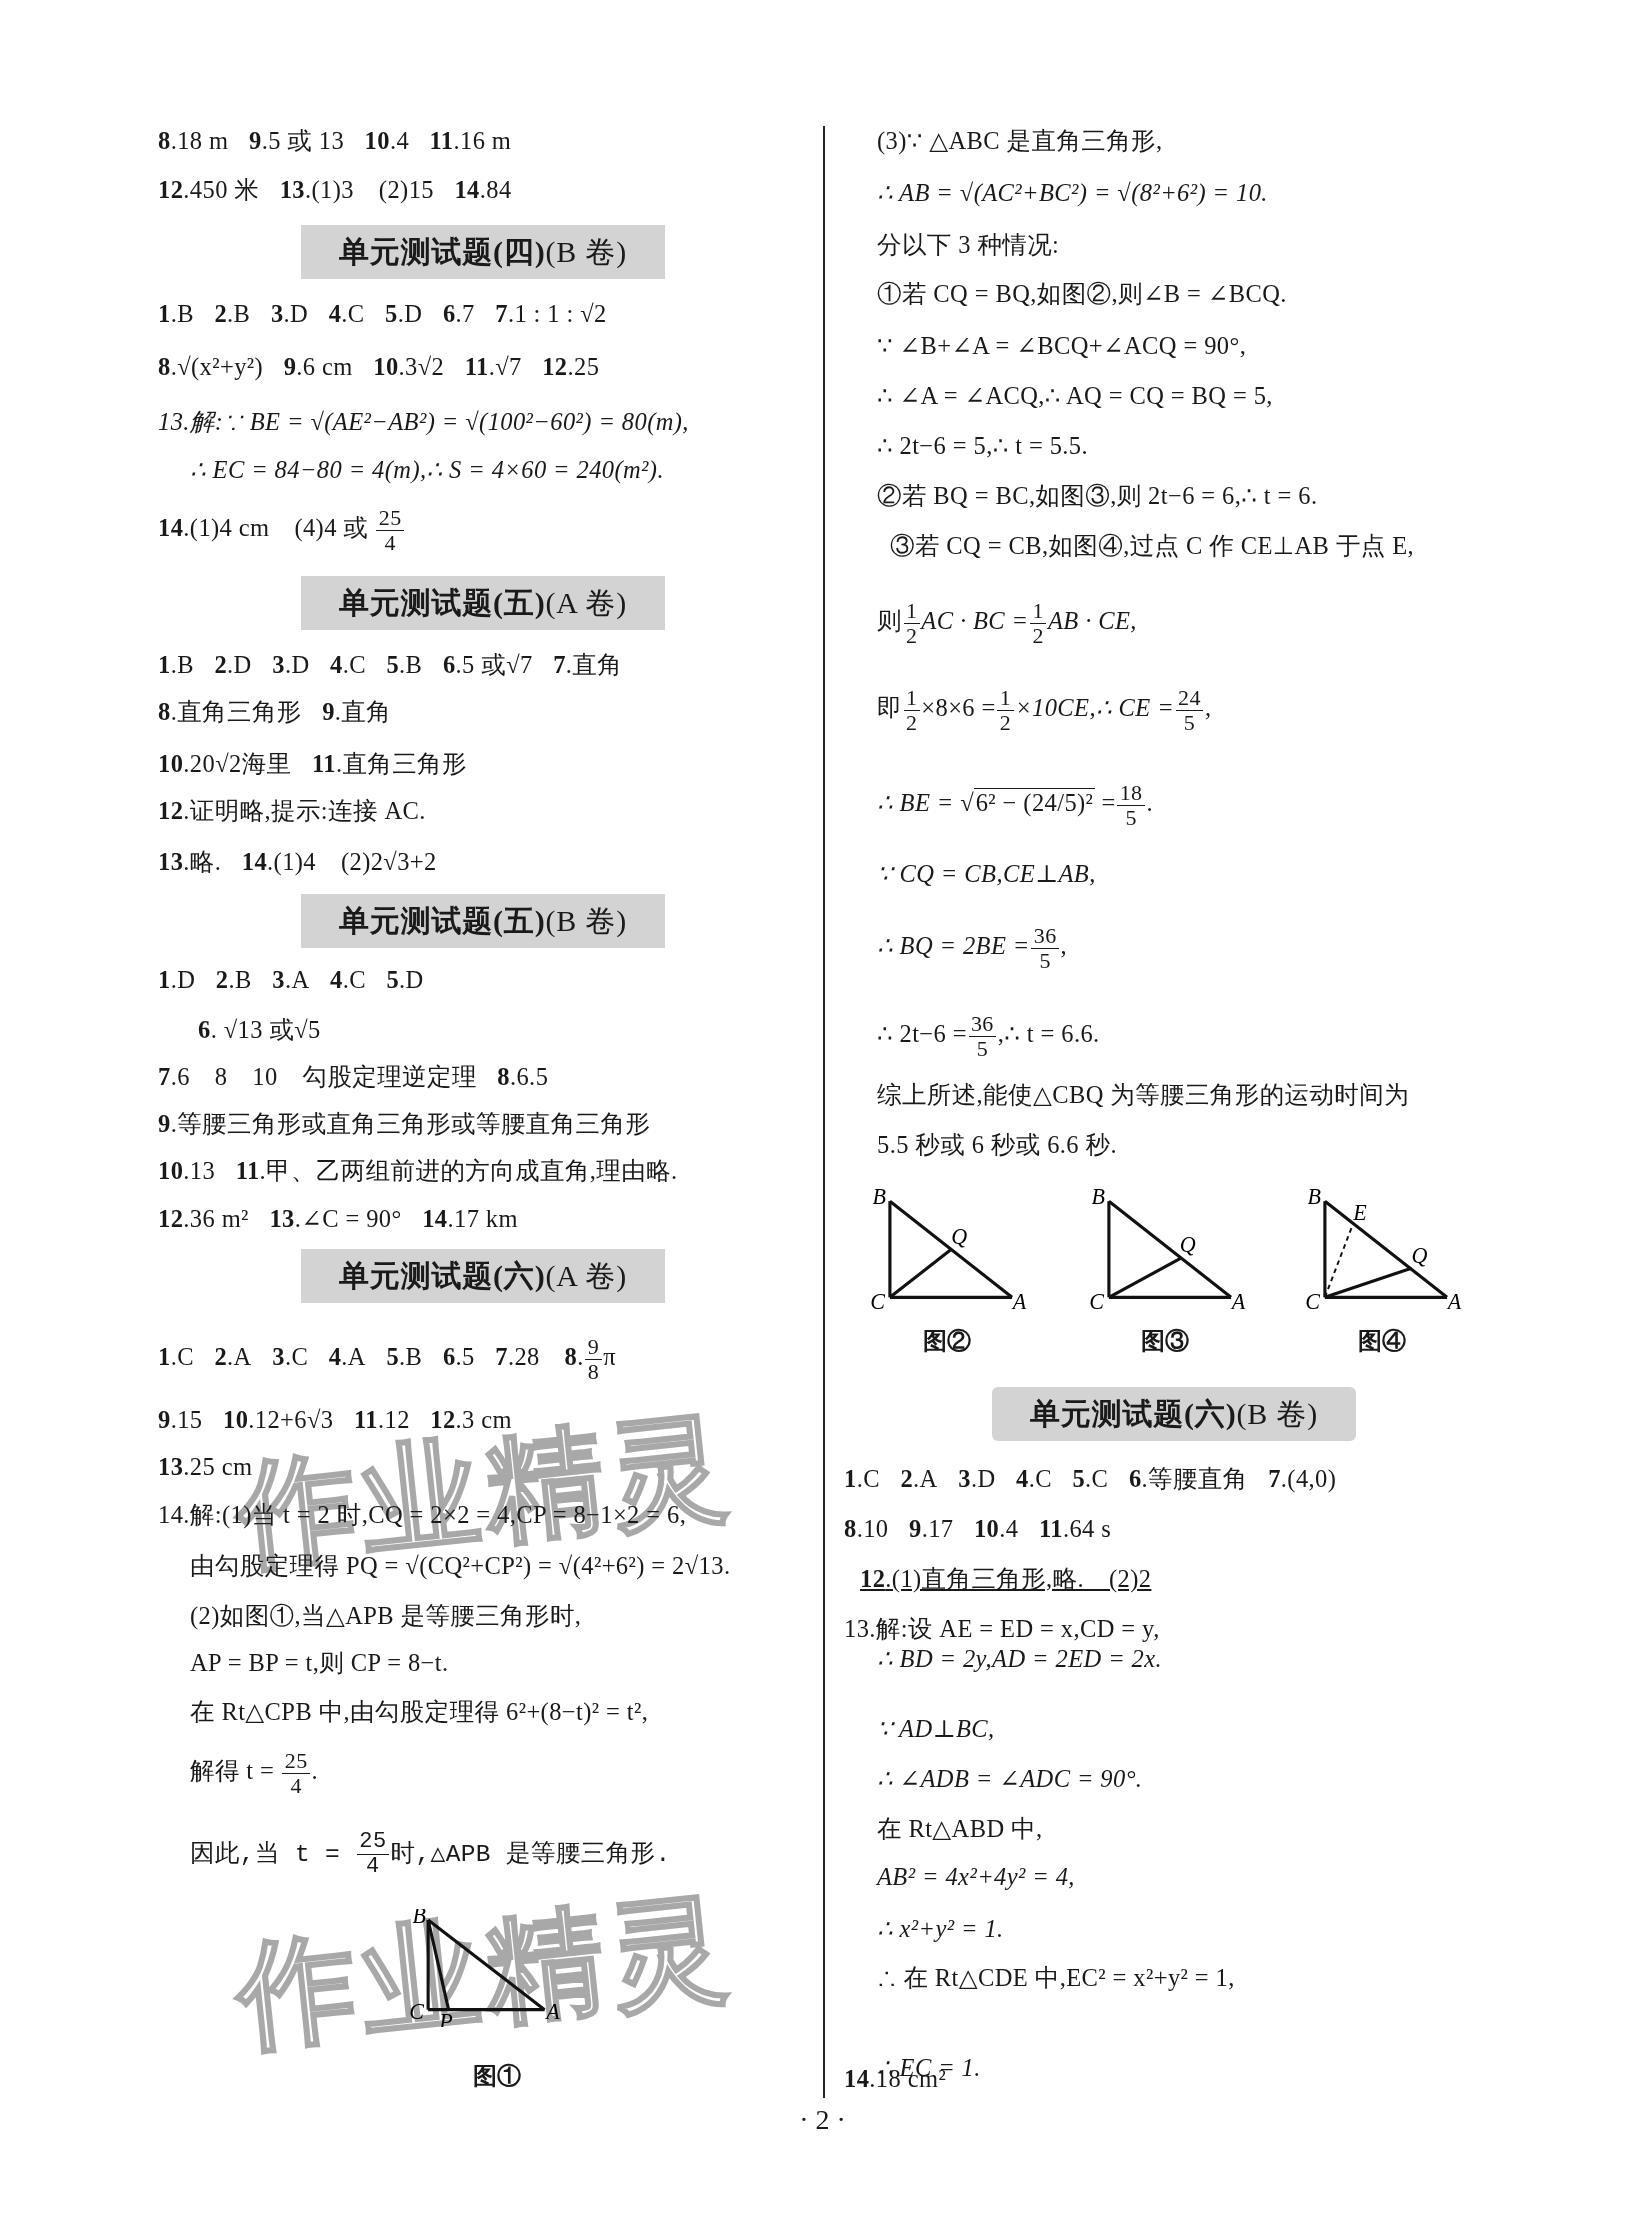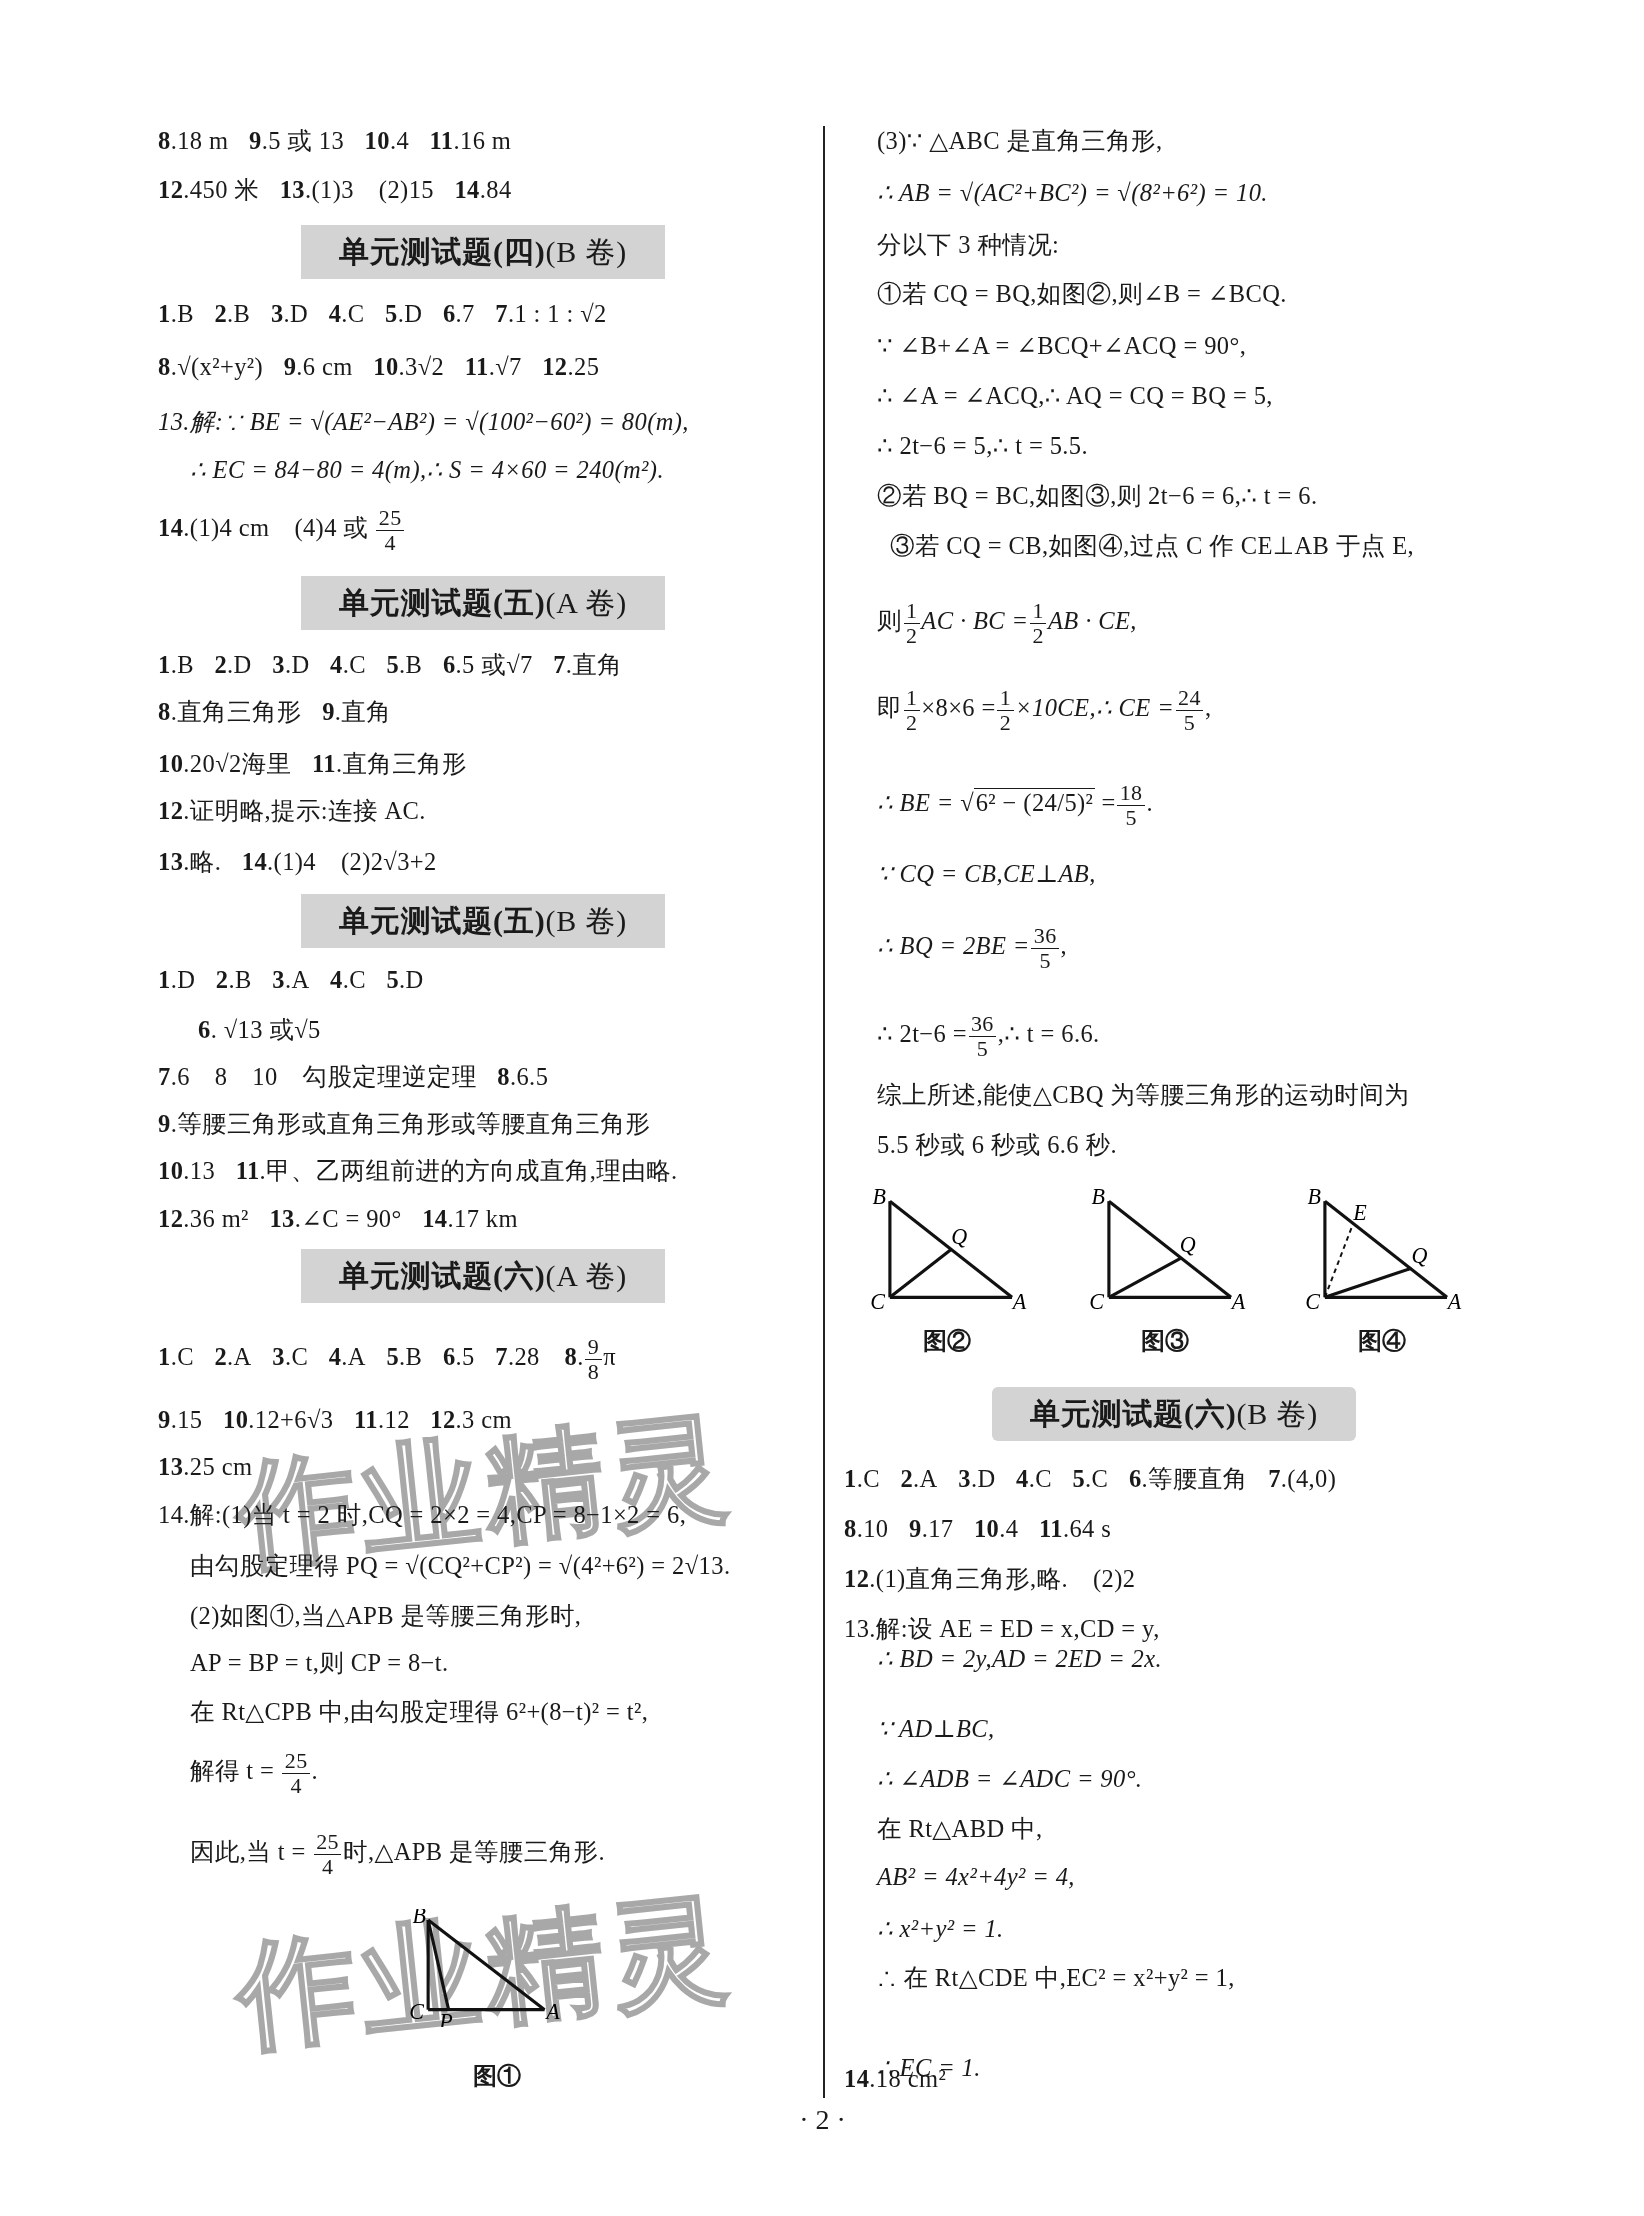--- a/index.html
+++ b/index.html
@@ -114,21 +114,21 @@
 
   <div class="line" style="top:1499px;"><span>14.解:(1)当 t = 2 时,CQ = 2×2 = 4,CP = 8−1×2 = 6,</span></div>
   <div class="line" style="top:1550px; left:32px;"><span>由勾股定理得 PQ = √(CQ²+CP²) = √(4²+6²) = 2√13.</span></div>
   <div class="line" style="top:1600px; left:32px;"><span>(2)如图①,当△APB 是等腰三角形时,</span></div>
   <div class="line" style="top:1647px; left:32px;"><span>AP = BP = t,则 CP = 8−t.</span></div>
   <div class="line" style="top:1696px; left:32px;"><span>在 Rt△CPB 中,由勾股定理得 6²+(8−t)² = t²,</span></div>
   <div class="line" style="top:1749px; left:32px;">
     <span>解得 t =</span>
     <span class="frac"><span class="top">25</span><span>4</span></span><span>.</span>
   </div>
-  <div class="line" style="top:1830px; left:32px;">
+  <div class="line" style="top:1830px; left:32px;font-family:Liberation Mono, monospace;">
     <span>因此,当 t =</span>
     <span class="frac"><span class="top">25</span><span>4</span></span><span>时,△APB 是等腰三角形.</span>
   </div>
 
   <div class="fig" style="left:237px; top:1909px;">
     <svg width="189" height="118" viewBox="0 0 240 150">
       <line x1="42" y1="14" x2="42" y2="128" stroke="#111" stroke-width="4"></line>
       <line x1="42" y1="128" x2="190" y2="128" stroke="#111" stroke-width="4"></line>
       <line x1="42" y1="14" x2="190" y2="128" stroke="#111" stroke-width="4"></line>
       <line x1="42" y1="14" x2="68" y2="128" stroke="#111" stroke-width="4"></line>
@@ -215,21 +215,21 @@
       <text x="186" y="155" font-size="28" font-style="italic" font-family="Liberation Serif, serif">A</text>
     </svg>
   </div>
   <div class="fig-cap" style="left:514px; top:1325px;">图④</div>
 
   <div class="sec-header" style="left:148px; top:1387px;border-radius:6px;">
     <span>单元测试题(六)</span><span class="sub">(B 卷)</span>
   </div>
   <div class="line" style="top:1463px; left:0px;"><span><span><span class="num">1</span><span>.C</span></span><span style="margin-left: 20.5px;"><span class="num">2</span><span>.A</span></span><span style="margin-left: 20.5px;"><span class="num">3</span><span>.D</span></span><span style="margin-left: 20.5px;"><span class="num">4</span><span>.C</span></span><span style="margin-left: 20.5px;"><span class="num">5</span><span>.C</span></span><span style="margin-left: 20.5px;"><span class="num">6</span><span>.等腰直角</span></span><span style="margin-left: 20.5px;"><span class="num">7</span><span>.(4,0)</span></span></span></div>
   <div class="line" style="top:1513px; left:0px;"><span><span><span class="num">8</span><span>.10</span></span><span style="margin-left: 20.5px;"><span class="num">9</span><span>.17</span></span><span style="margin-left: 20.5px;"><span class="num">10</span><span>.4</span></span><span style="margin-left: 20.5px;"><span class="num">11</span><span>.64 s</span></span></span></div>
-  <div class="line" style="top:1563px; left:0px;"><span><span><span class="num">12</span><span>.(1)直角三角形,略.　(2)2</span></span></span></div>
+  <div class="line" style="top:1563px; left:16px;text-decoration:underline;"><span><span><span class="num">12</span><span>.(1)直角三角形,略.　(2)2</span></span></span></div>
   <div class="line" style="top:1613px; left:0px;"><span>13.解:设 AE = ED = x,CD = y,</span></div>
   <div class="line" style="top:1643px; left:33px;"><span class="it">∴ BD = 2y,AD = 2ED = 2x.</span></div>
   <div class="line" style="top:1713px; left:33px;"><span class="it">∵ AD⊥BC,</span></div>
   <div class="line" style="top:1763px; left:33px;"><span class="it">∴ ∠ADB = ∠ADC = 90°.</span></div>
   <div class="line" style="top:1813px; left:33px;"><span>在 Rt△ABD 中,</span></div>
   <div class="line" style="top:1861px; left:33px;"><span class="it">AB² = 4x²+4y² = 4,</span></div>
   <div class="line" style="top:1913px; left:33px;"><span class="it">∴ x²+y² = 1.</span></div>
   <div class="line" style="top:1962px; left:33px;"><span>∴ 在 Rt△CDE 中,EC² = x²+y² = 1,</span></div>
   <div class="line" style="top:2013px; left:33px;margin-top:39px;"><span class="it">∴ EC = 1.</span></div>
   <div class="line" style="top:2063px; left:0px;"><span><span><span class="num">14</span><span>.18 cm²</span></span></span></div>

